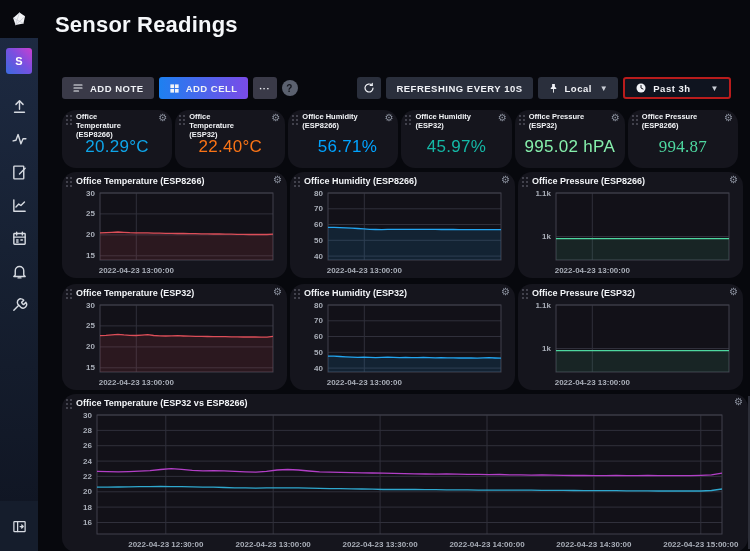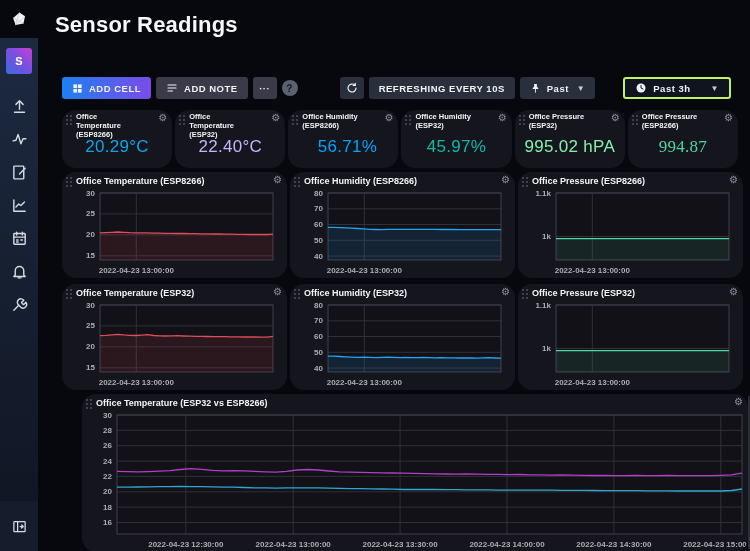--- a/index.html
+++ b/index.html
@@ -35,30 +35,30 @@
   .tb-group { display:flex; align-items:center; gap:5px; }
   .btn { height:22px; border:none; border-radius:3px; cursor:pointer;
     display:inline-flex; align-items:center; gap:6px; padding:0 10px;
     font-family:inherit; font-size:9.5px; font-weight:700; letter-spacing:.5px; color:#f0f2f6;
     background:#3a3a48; }
   .btn-primary { background:linear-gradient(90deg,#1d80f0 0%,#7a4be8 100%); }
   .btn-square { width:24px; padding:0; justify-content:center; }
   .btn-dark { background:#2a2f3c;text-align:center; }
   .btn-help { width:16px; height:16px; padding:0; border-radius:50%; background:#5b616f;
     color:#14161d; font-size:10px; justify-content:center; }
-  .btn-outline { border:2px solid #bef264; background:#0f141f;margin-left:23px; }
+  .btn-outline { border:2px solid #b91c1c; background:#0f141f; }
   .caret { font-size:8px; color:#c9cdd5; margin-left:2px; }
 
   
   .stats-row { position:absolute; top:110px; left:24px; right:12px; height:58px;
     display:grid; grid-template-columns:repeat(6,1fr); gap:3px; }
   .charts-row { position:absolute; left:24px; right:7px; height:106px;
     display:grid; grid-template-columns:repeat(3,1fr); gap:3px; }
   .row-1 { top:172px; } .row-2 { top:284px; }
-  .big-row { position:absolute; top:394px; left:24px; right:2px; height:158px;margin-left:20px; }
+  .big-row { position:absolute; top:394px; left:24px; right:2px; height:158px; }
 
   .cell { position:relative; background:#15151d; border-radius:14px; overflow:hidden; }
   .cell-header { position:absolute; top:0; left:0; right:0; height:17px;
     display:flex; align-items:flex-start; gap:3px; padding:3px 5px 0 3px; }
   .drag-handle { color:#4d4d59; cursor:grab; flex:0 0 auto; margin-top:1px; }
   .gear { margin-left:auto; color:#8d93a0; font-size:10px; line-height:10px; cursor:pointer; flex:0 0 auto; }
   .stat-title { font-size:7.5px; font-weight:700; line-height:1.18; color:#f2f4f7; max-width:62px; }
   .chart-title { font-size:9px; font-weight:700; color:#f2f4f7; white-space:nowrap; margin-top:1px; }
   .stat-value { position:absolute; left:0; right:0; top:27px; text-align:center;
     font-size:17px; font-weight:400; letter-spacing:.3px; }
@@ -138,35 +138,35 @@
       </svg>
     </span>
   </div>
 </aside>
 
 <main class="main">
   <h1 class="page-title">Sensor Readings</h1>
 
   <div class="toolbar">
     <div class="tb-group">
+      <button class="btn">
+        <svg width="12" height="12" viewBox="0 0 24 24" fill="none" stroke="currentColor" stroke-width="2.4" stroke-linecap="round">
+          <path d="M4 6h16M4 12h16M4 18h9"></path>
+        </svg>
+        <span>ADD NOTE</span>
+      </button>
       <button class="btn btn-primary">
         <svg width="11" height="11" viewBox="0 0 24 24" fill="currentColor">
           <rect x="3" y="3" width="8" height="8"></rect>
             <rect x="13" y="3" width="8" height="8"></rect>
           <rect x="3" y="13" width="8" height="8"></rect>
             <rect x="13" y="13" width="8" height="8"></rect>
         </svg>
         <span>ADD CELL</span>
       </button>
-      <button class="btn">
-        <svg width="12" height="12" viewBox="0 0 24 24" fill="none" stroke="currentColor" stroke-width="2.4" stroke-linecap="round">
-          <path d="M4 6h16M4 12h16M4 18h9"></path>
-        </svg>
-        <span>ADD NOTE</span>
-      </button>
       <button class="btn btn-square">
         <span>···</span>
       </button>
       <button class="btn btn-help">
         <span>?</span>
       </button>
     </div>
     <div class="tb-group">
       <button class="btn btn-square btn-dark">
         <svg width="12" height="12" viewBox="0 0 24 24" fill="none" stroke="currentColor" stroke-width="2.4" stroke-linecap="round">
@@ -175,21 +175,21 @@
         </svg>
       </button>
       <button class="btn btn-dark">
         <span>REFRESHING EVERY 10S</span>
       </button>
       <button class="btn btn-dark">
         <svg width="11" height="11" viewBox="0 0 24 24" fill="currentColor">
           <path d="M9 2h6v6l3 3v2H6v-2l3-3z"></path>
             <rect x="11" y="13" width="2" height="8"></rect>
         </svg>
-        <span>Past</span>
+        <span>Local</span>
         <span class="caret">▼</span>
       </button>
       <button class="btn btn-dark btn-outline">
         <svg width="12" height="12" viewBox="0 0 24 24">
           <circle cx="12" cy="12" r="9" fill="#f0f2f6"></circle>
           <path d="M12 7v5l4 2" stroke="#10141d" stroke-width="2" fill="none" stroke-linecap="round"></path>
         </svg>
         <span>Past 3h</span>
         <span class="caret" style="margin-left:14px;">▼</span>
       </button>
@@ -222,21 +222,21 @@
               <circle cx="6" cy="2" r="1.1"></circle>
               <circle cx="2" cy="6" r="1.1"></circle>
               <circle cx="6" cy="6" r="1.1"></circle>
               <circle cx="2" cy="10" r="1.1"></circle>
               <circle cx="6" cy="10" r="1.1"></circle>
             </svg>
           </span>
         <span class="stat-title">Office Temperature (ESP32)</span>
         <span class="gear">⚙</span>
       </div>
-      <div class="stat-value" style="color: #c4b5fd;">22.40°C</div>
+      <div class="stat-value" style="color: #f97316;">22.40°C</div>
     </div>
     <div class="cell">
       <div class="cell-header">
         <span class="drag-handle">
             <svg width="8" height="12" viewBox="0 0 8 12" fill="currentColor">
               <circle cx="2" cy="2" r="1.1"></circle>
               <circle cx="6" cy="2" r="1.1"></circle>
               <circle cx="2" cy="6" r="1.1"></circle>
               <circle cx="6" cy="6" r="1.1"></circle>
               <circle cx="2" cy="10" r="1.1"></circle>

